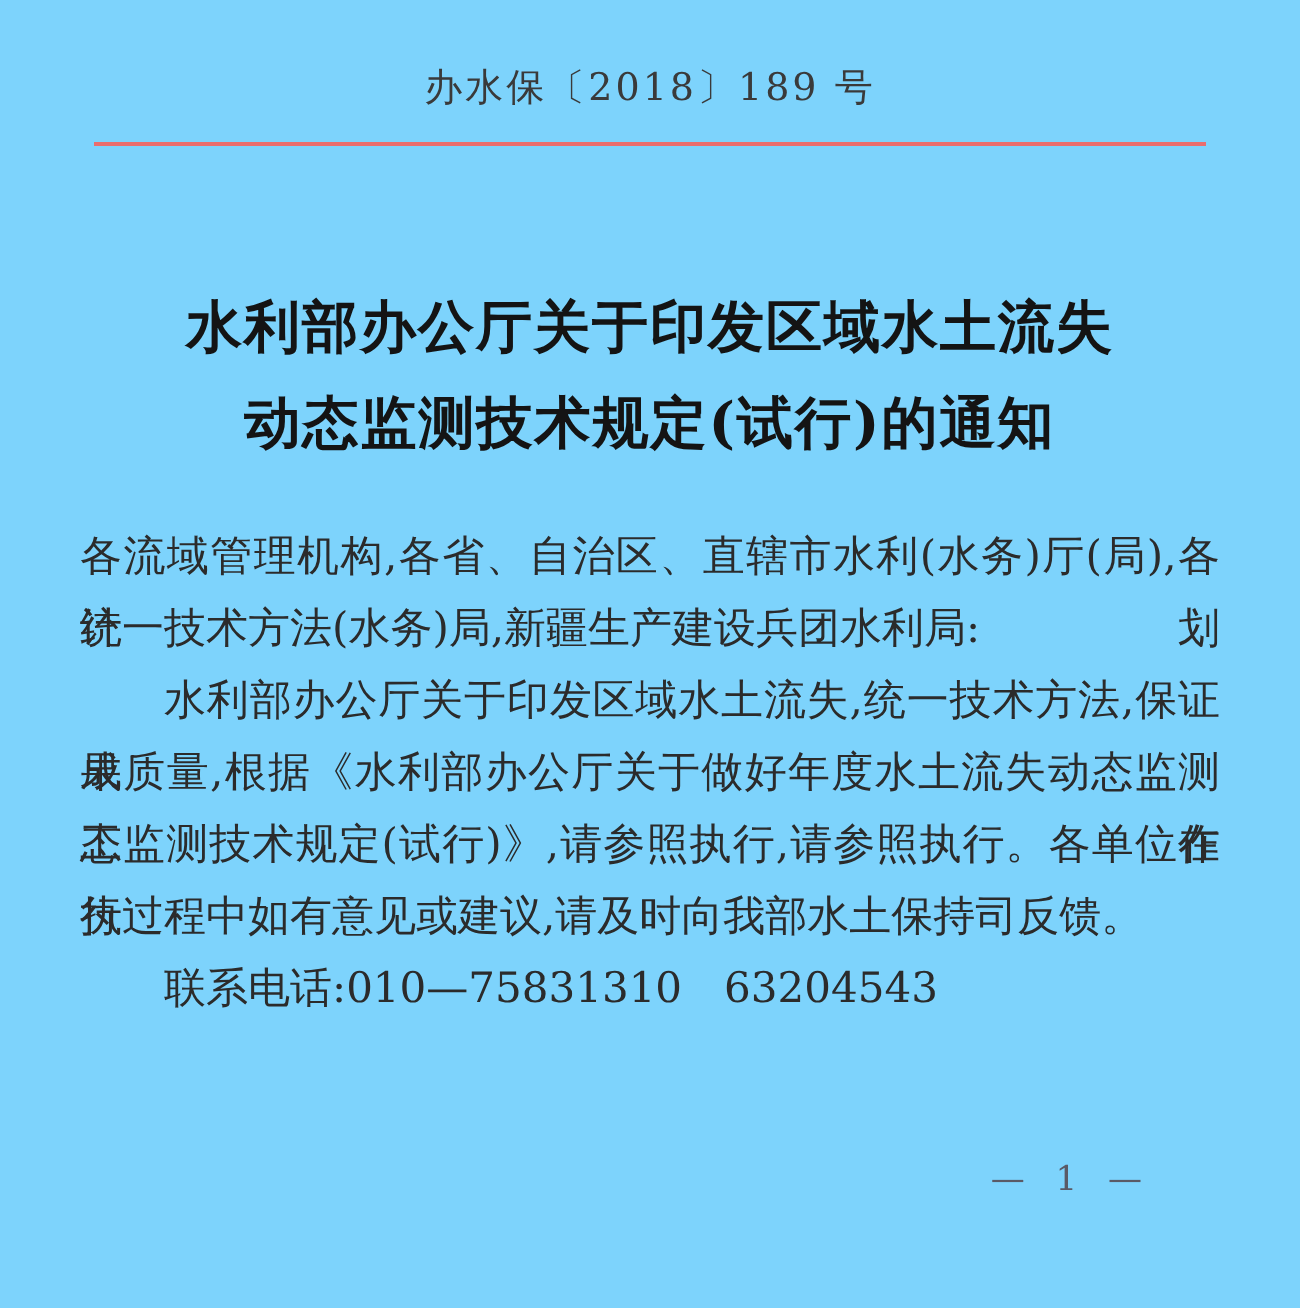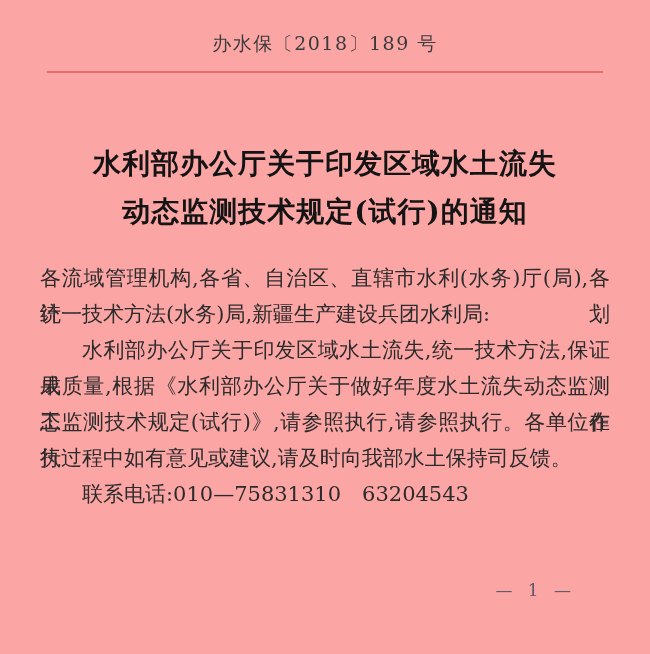--- a/index.html
+++ b/index.html
@@ -4,21 +4,21 @@
 <style>
   html, body {
     margin: 0;
     padding: 0;
     background: #ffffff;
   }
   .page {
     position: relative;
     width: 650px;
     height: 654px;
-    background: #fca5a5;
+    background: #7dd3fc;
     overflow: hidden;
     font-family: "DejaVu Serif", "Liberation Serif", serif;
   }
   .doc-number {
     position: absolute;
     top: 31px;
     left: 0;
     width: 100%;
     text-align: center;
     font-size: 19px;

